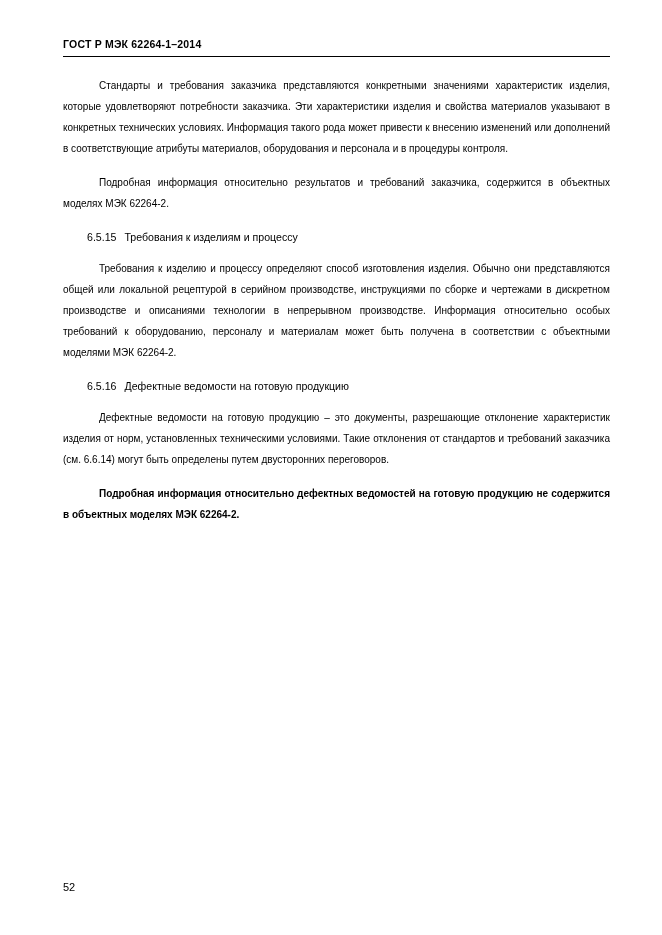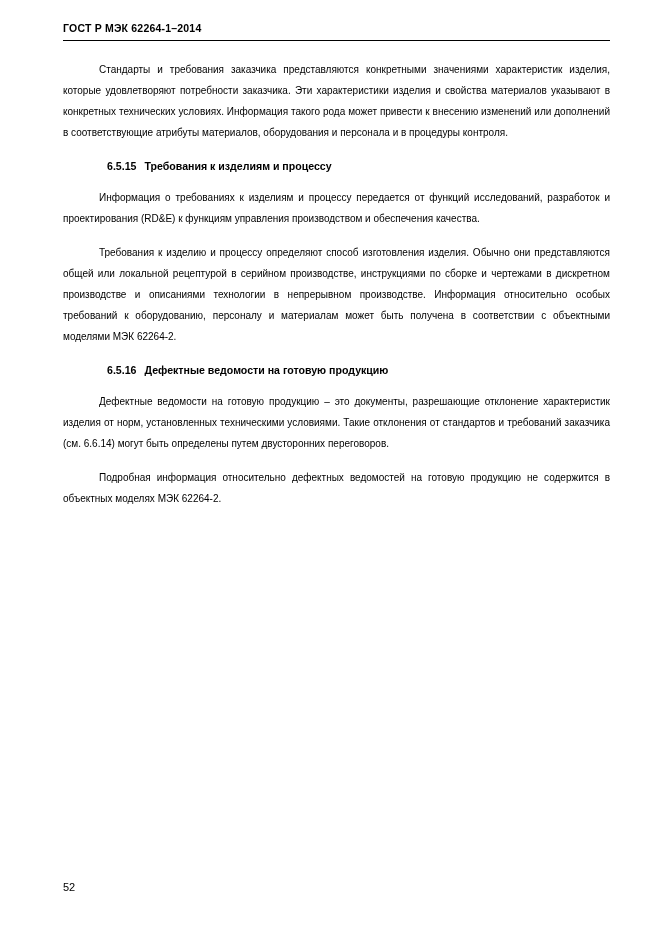--- a/index.html
+++ b/index.html
@@ -13,21 +13,21 @@
     font-family: "Liberation Sans", sans-serif;
     color: #000000;
     position: relative;
     overflow: hidden;
   }
   .page {
     position: relative;
     width: 609px;
     height: 935px;
     box-sizing: border-box;
-    padding: 22px 58px 0 58px;
+    padding: 38px 58px 0 58px;
   }
   .header {
     font-size: 10.5px;
     font-weight: bold;
     letter-spacing: 0.2px;
     margin: 0 0 6px 5px;
     white-space: nowrap;
   }
   .header-rule {
     border: 0;
@@ -42,26 +42,27 @@
   p.para {
     font-size: 10px;
     line-height: 21px;
     text-align: justify;
     text-indent: 36px;
     margin: 0 0 13px 0;
     hyphens: none;
   }
   p.para.last-loose {
     margin-bottom: 26px;
+    font-weight: bold;
   }
   h3.subhead {
     font-size: 10.6px;
-    font-weight: bold;
+    font-weight: normal;
     line-height: 20px;
-    margin: 4px 0 11px 44px;
+    margin: 4px 0 11px 24px;
     text-indent: 0;
     text-align: left;
   }
   h3.subhead .num {
     margin-right: 8px;
   }
   .page-number {
     position: absolute;
     left: 63px;
     bottom: 42px;
@@ -73,26 +74,26 @@
 
 <div class="page">
 
   <div class="header">ГОСТ Р МЭК 62264-1–2014</div>
   <hr class="header-rule">
 
   <div class="body-text">
 
     <p class="para">Стандарты и требования заказчика представляются конкретными значениями характеристик изделия, которые удовлетворяют потребности заказчика. Эти характеристики изделия и свойства материалов указывают в конкретных технических условиях. Информация такого рода может привести к внесению изменений или дополнений в соответствующие атрибуты материалов, оборудования и персонала и в процедуры контроля.</p>
 
+    <p class="para">Подробная информация относительно результатов и требований заказчика, содержится в объектных моделях МЭК 62264-2.</p>
 
     <h3 class="subhead">
       <span class="num">6.5.15</span><span>Требования к изделиям и процессу</span>
     </h3>
 
-    <p class="para">Информация о требованиях к изделиям и процессу передается от функций исследований, разработок и проектирования (RD&amp;E) к функциям управления производством и обеспечения качества.</p>
 
     <p class="para">Требования к изделию и процессу определяют способ изготовления изделия. Обычно они представляются общей или локальной рецептурой в серийном производстве, инструкциями по сборке и чертежами в дискретном производстве и описаниями технологии в непрерывном производстве. Информация относительно особых требований к оборудованию, персоналу и материалам может быть получена в соответствии с объектными моделями МЭК 62264-2.</p>
 
 
     <h3 class="subhead">
       <span class="num">6.5.16</span><span>Дефектные ведомости на готовую продукцию</span>
     </h3>
 
 
     <p class="para">Дефектные ведомости на готовую продукцию – это документы, разрешающие отклонение характеристик изделия от норм, установленных техническими условиями. Такие отклонения от стандартов и требований заказчика (см. 6.6.14) могут быть определены путем двусторонних переговоров.</p>

